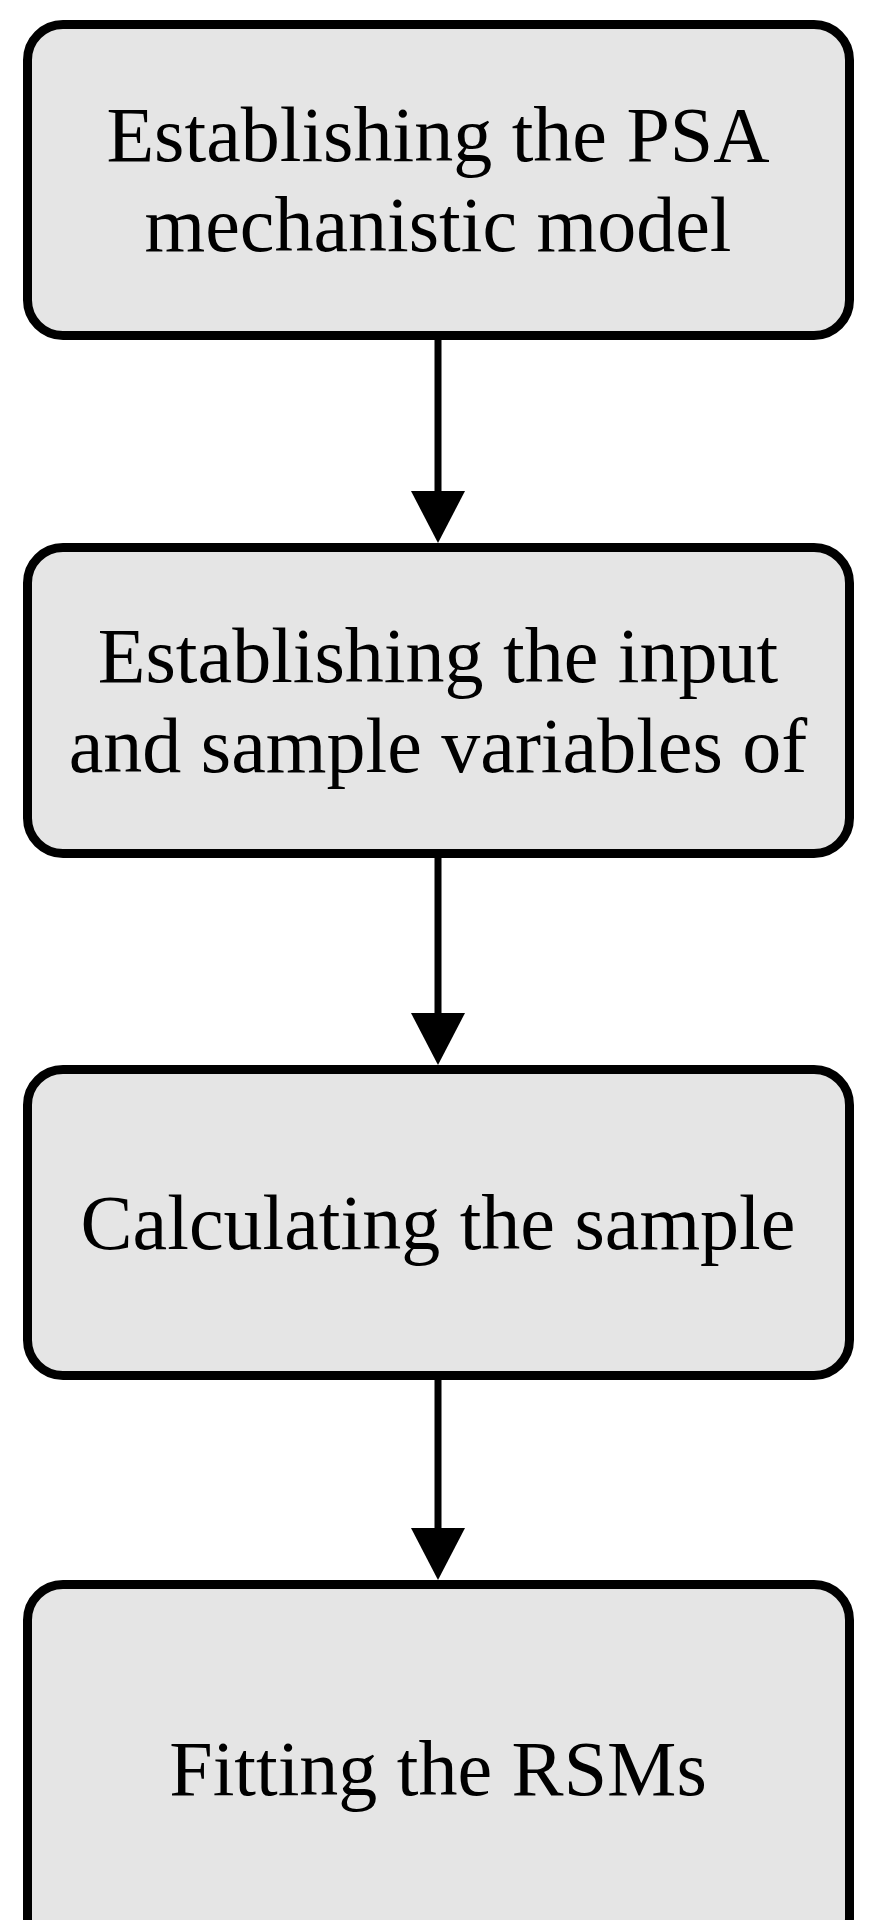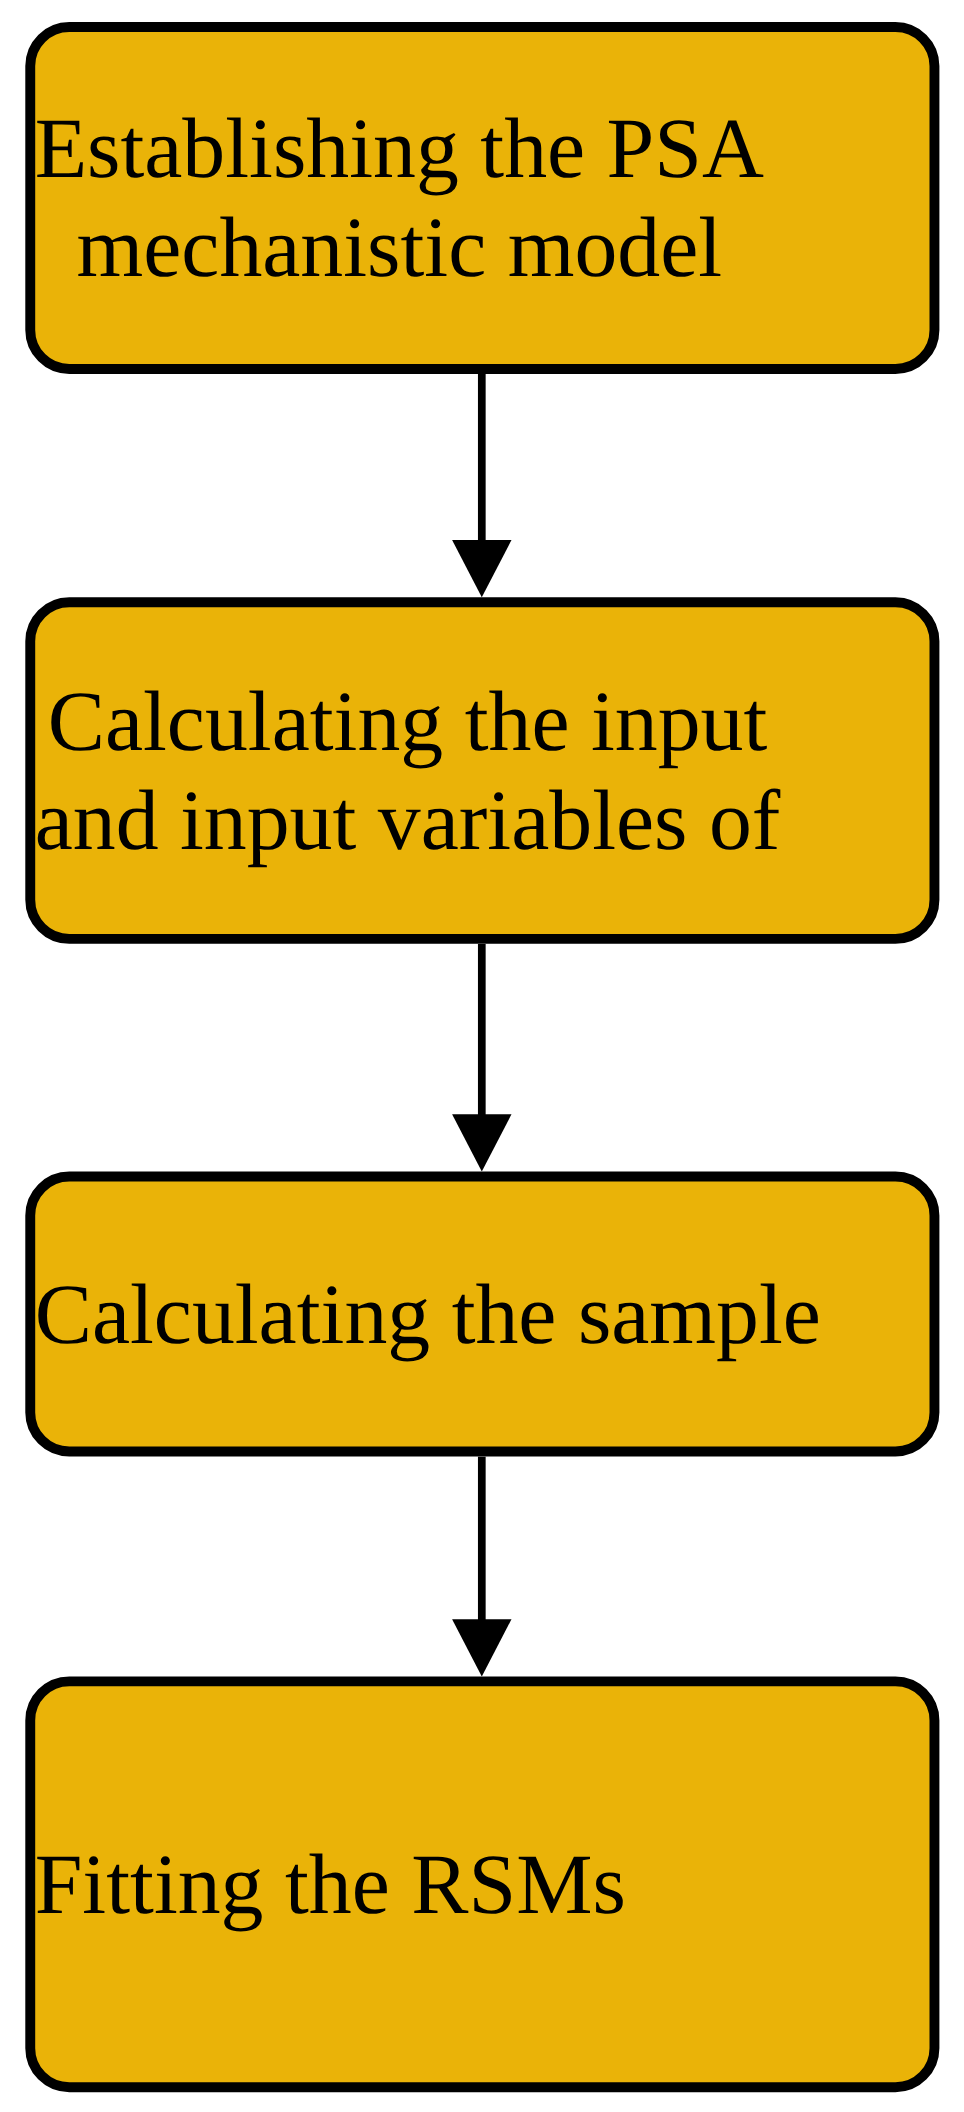--- a/index.html
+++ b/index.html
@@ -21,28 +21,29 @@
     flex-direction: column;
     align-items: center;
     box-sizing: border-box;
     padding-top: 20px;
   }
   .node {
     box-sizing: border-box;
     width: 831px;
     border: 9px solid #000000;
     border-radius: 40px;
-    background: #eab308;
+    background: #e5e5e5;
     display: flex;
     align-items: center;
+    justify-content: center;
     flex: 0 0 auto;
   }
   .node-1 { height: 320px; }
   .node-2 { height: 315px; }
-  .node-3 { height: 259px; }
+  .node-3 { height: 315px; }
   .node-4 { height: 378px; }
   .node-text {
     text-align: center;
     font-size: 78px;
     line-height: 90px;
     letter-spacing: 0px;
   }
   .node-line {
     white-space: nowrap;
   }
@@ -71,22 +72,22 @@
 
   <div class="arrow arrow-1">
     <svg width="60" height="203" viewBox="0 0 60 203">
       <rect x="26.5" y="0" width="7" height="153" fill="#000000"></rect>
       <polygon points="3,151 57,151 30,203" fill="#000000"></polygon>
     </svg>
   </div>
 
   <div class="node node-2">
     <div class="node-text">
-      <div class="node-line">Calculating the input</div>
-      <div class="node-line">and input variables of</div>
+      <div class="node-line">Establishing the input</div>
+      <div class="node-line">and sample variables of</div>
     </div>
   </div>
 
   <div class="arrow arrow-2">
     <svg width="60" height="207" viewBox="0 0 60 207">
       <rect x="26.5" y="0" width="7" height="157" fill="#000000"></rect>
       <polygon points="3,155 57,155 30,207" fill="#000000"></polygon>
     </svg>
   </div>
 

